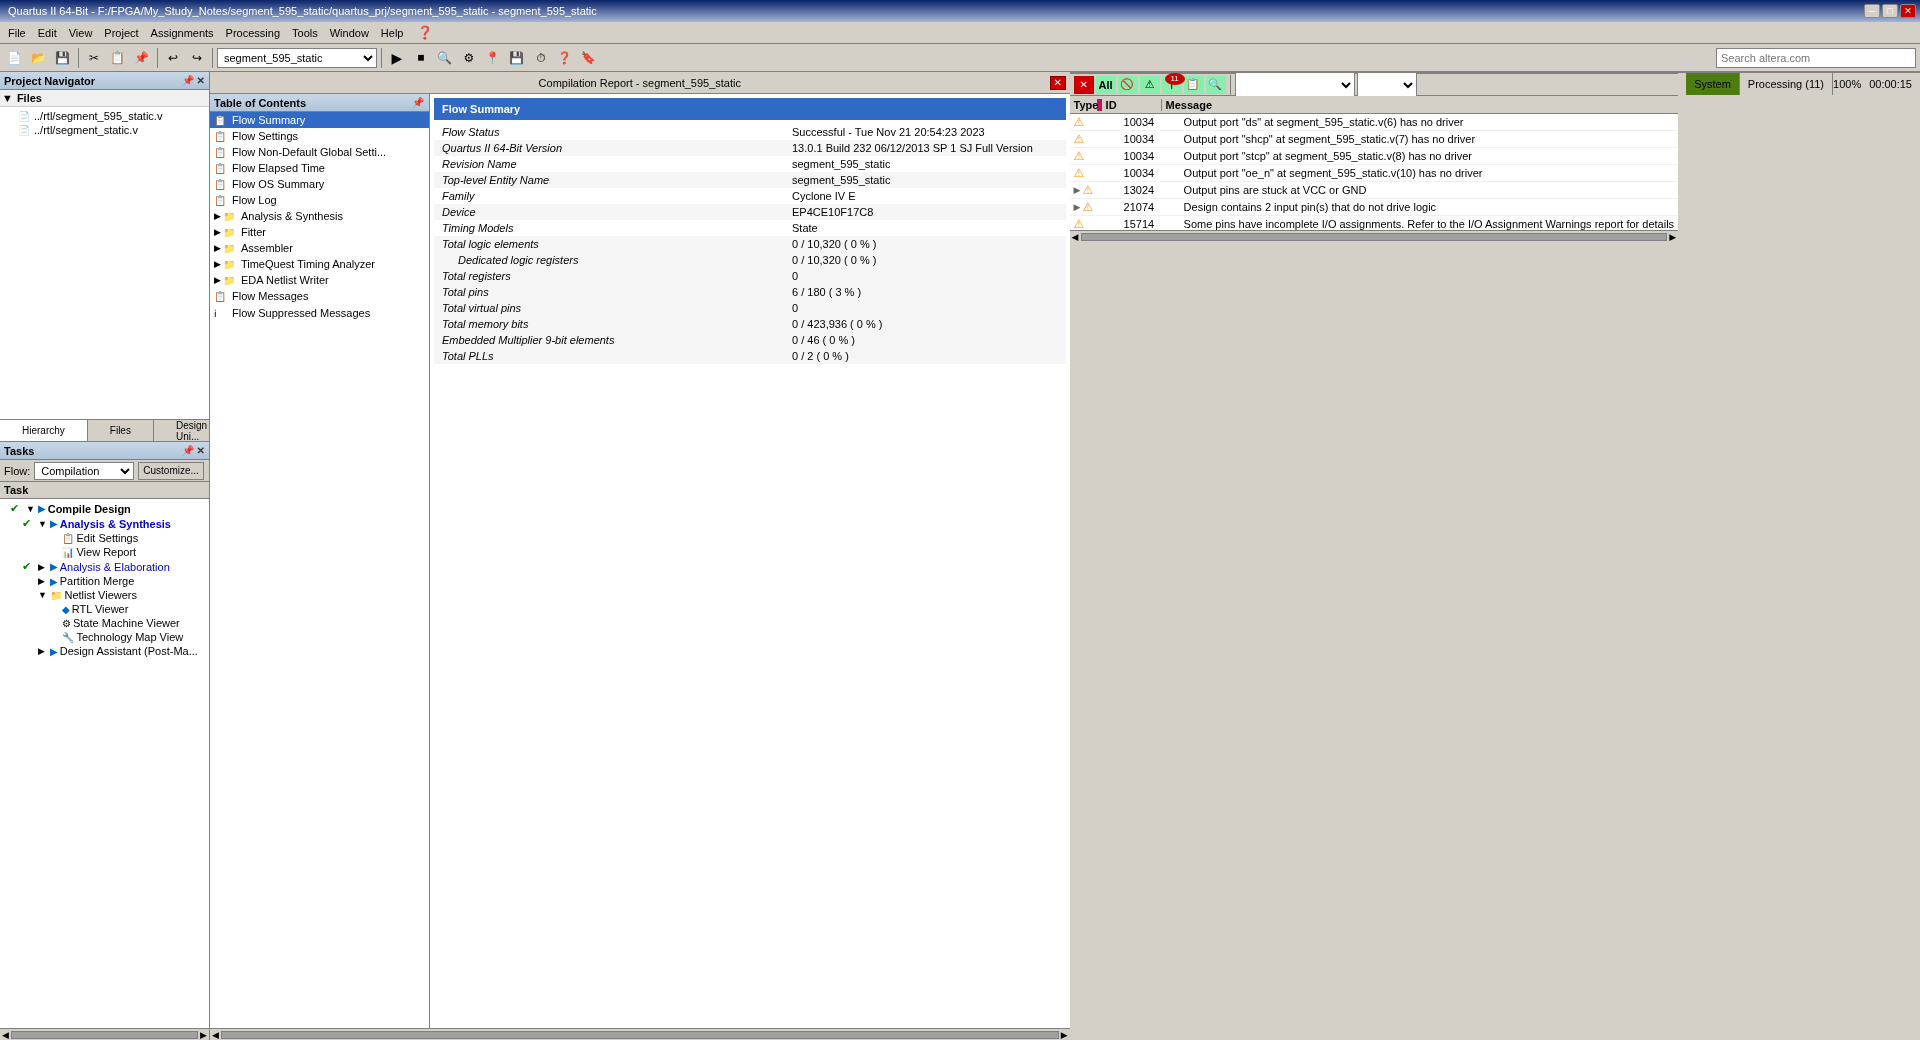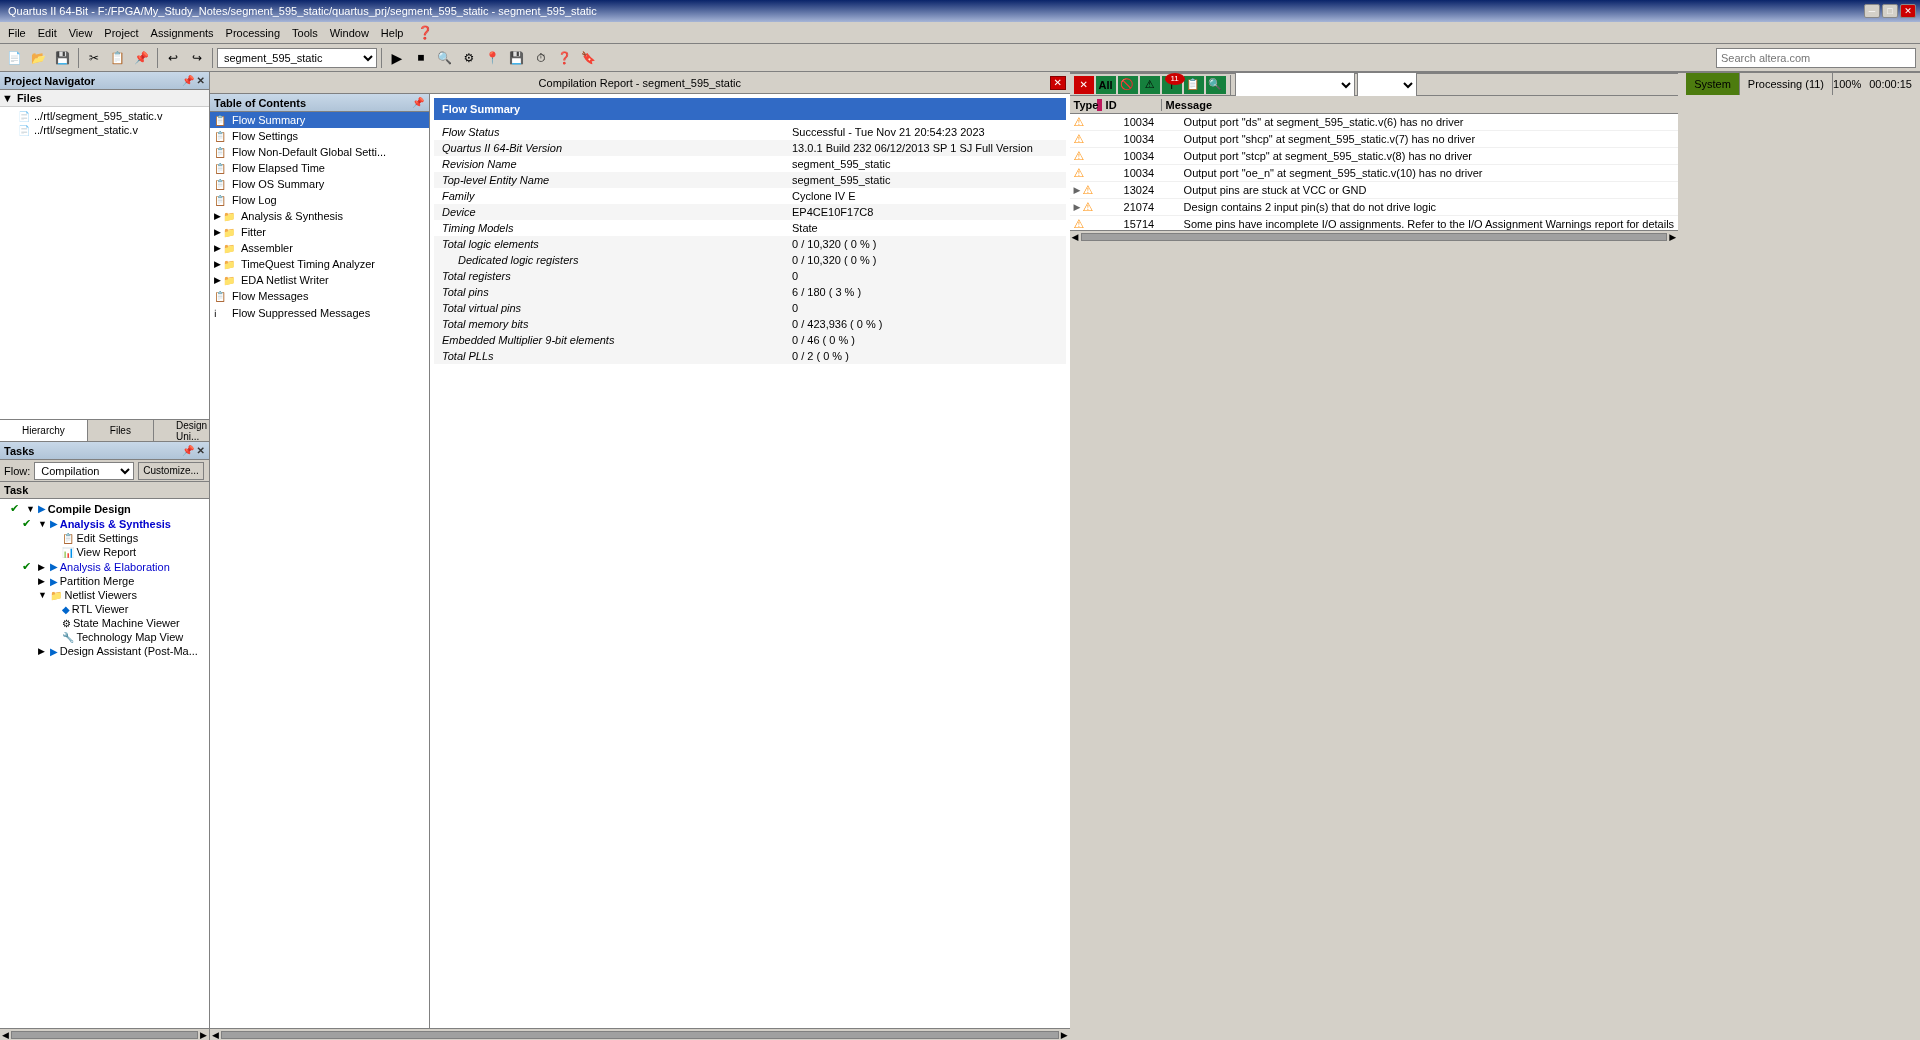--- a/index.html
+++ b/index.html
@@ -243,21 +243,21 @@
       height: 22px;
       background: #d4d0c8;
       display: flex;
       align-items: center;
       padding: 0 4px;
       gap: 2px;
       border-bottom: 1px solid #808080;
     }
     .msg-btn {
       width: 20px; height: 18px;
-      background: #15803d;
+      background: #86efac;
       border: 1px solid transparent;
       display: flex; align-items: center; justify-content: center;
       cursor: pointer;
       font-size: 11px;
     }
     .msg-filter-select {
       height: 18px;
       font-size: 11px;
       border: 1px solid #808080;
       background: white;

